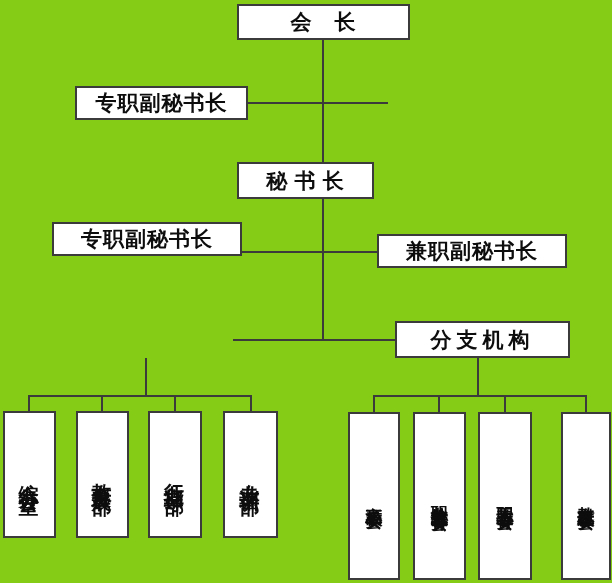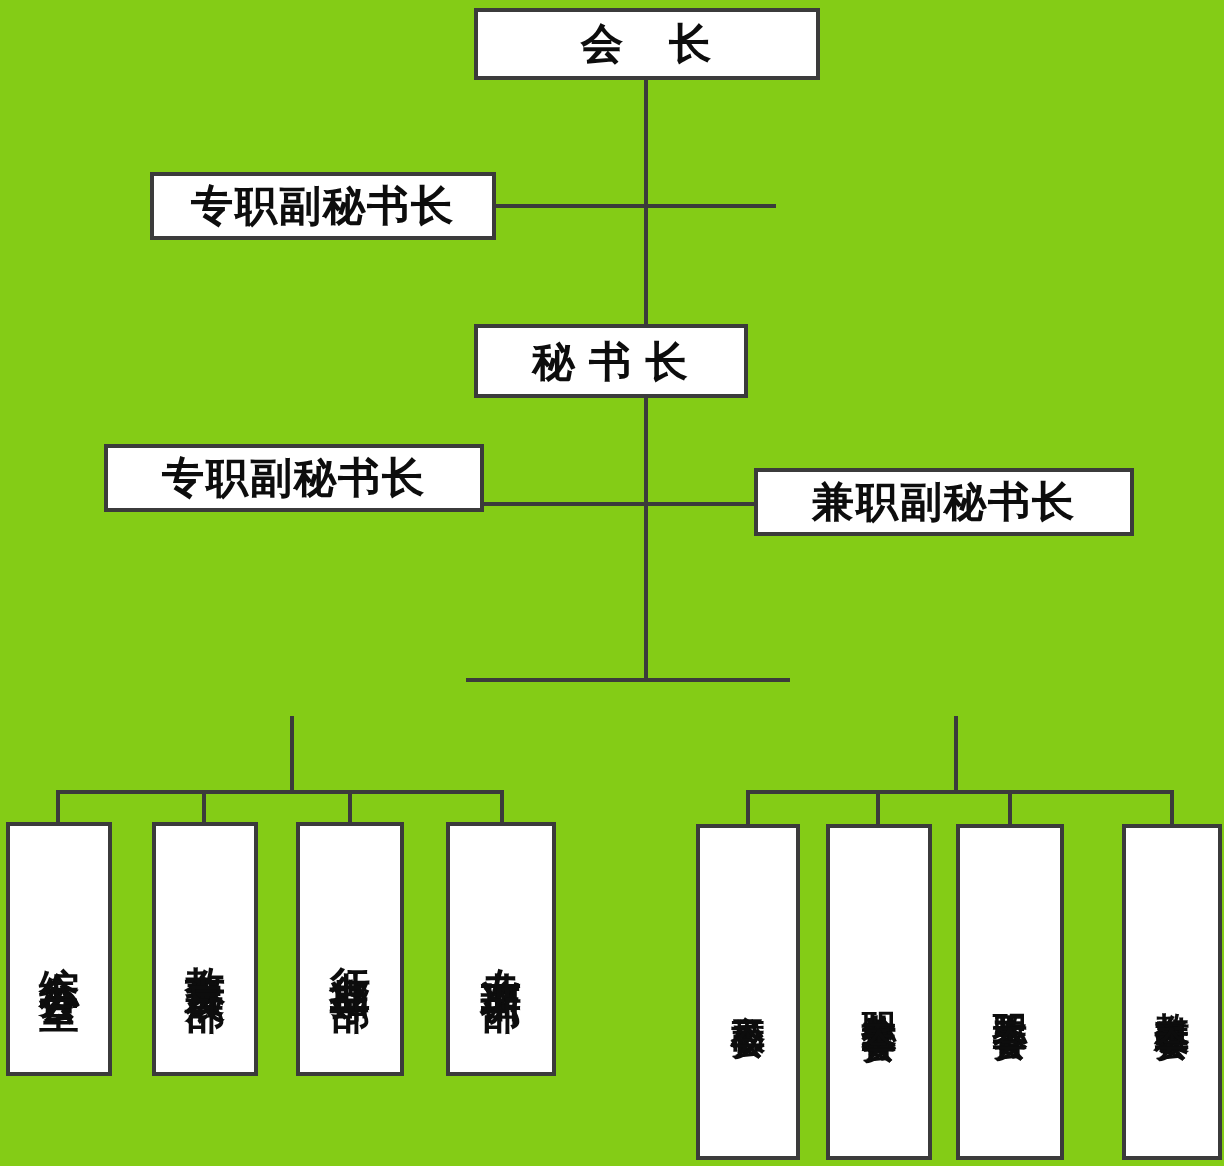--- a/index.html
+++ b/index.html
@@ -104,20 +104,21 @@
 
   <div class="node hnode" id="chairman">会　长</div>
 
   <div class="node hnode" id="ft-vice-chairman">专职副秘书长</div>
 
   <div class="node hnode" id="secretary-general">秘 书 长</div>
 
   <div class="node hnode" id="ft-deputy-sg">专职副秘书长</div>
   <div class="node hnode" id="pt-deputy-sg">兼职副秘书长</div>
 
+  <div class="node hnode wide-space" id="branches">分支机构</div>
 
   <div class="node vnode dept" id="dept-1">
     <span class="vtext">综合办公室</span>
   </div>
   <div class="node vnode dept" id="dept-2">
     <span class="vtext">教育发展部</span>
   </div>
   <div class="node vnode dept" id="dept-3">
     <span class="vtext">行业指导部</span>
   </div>

